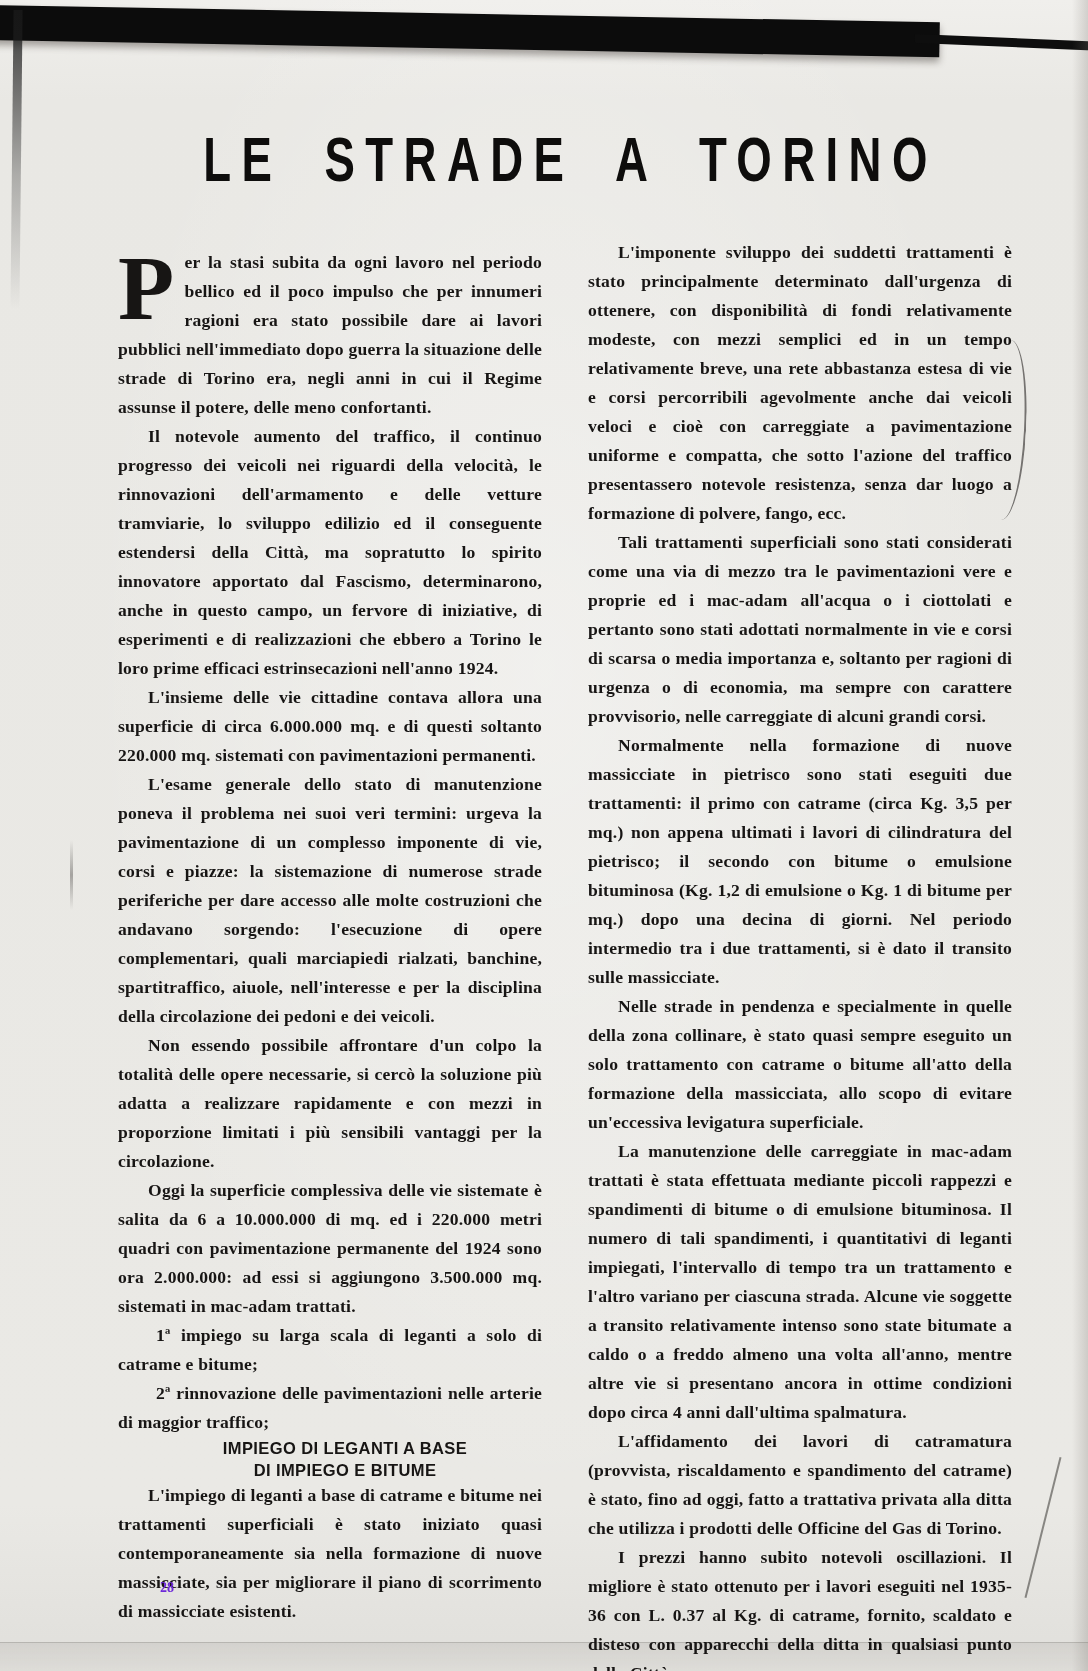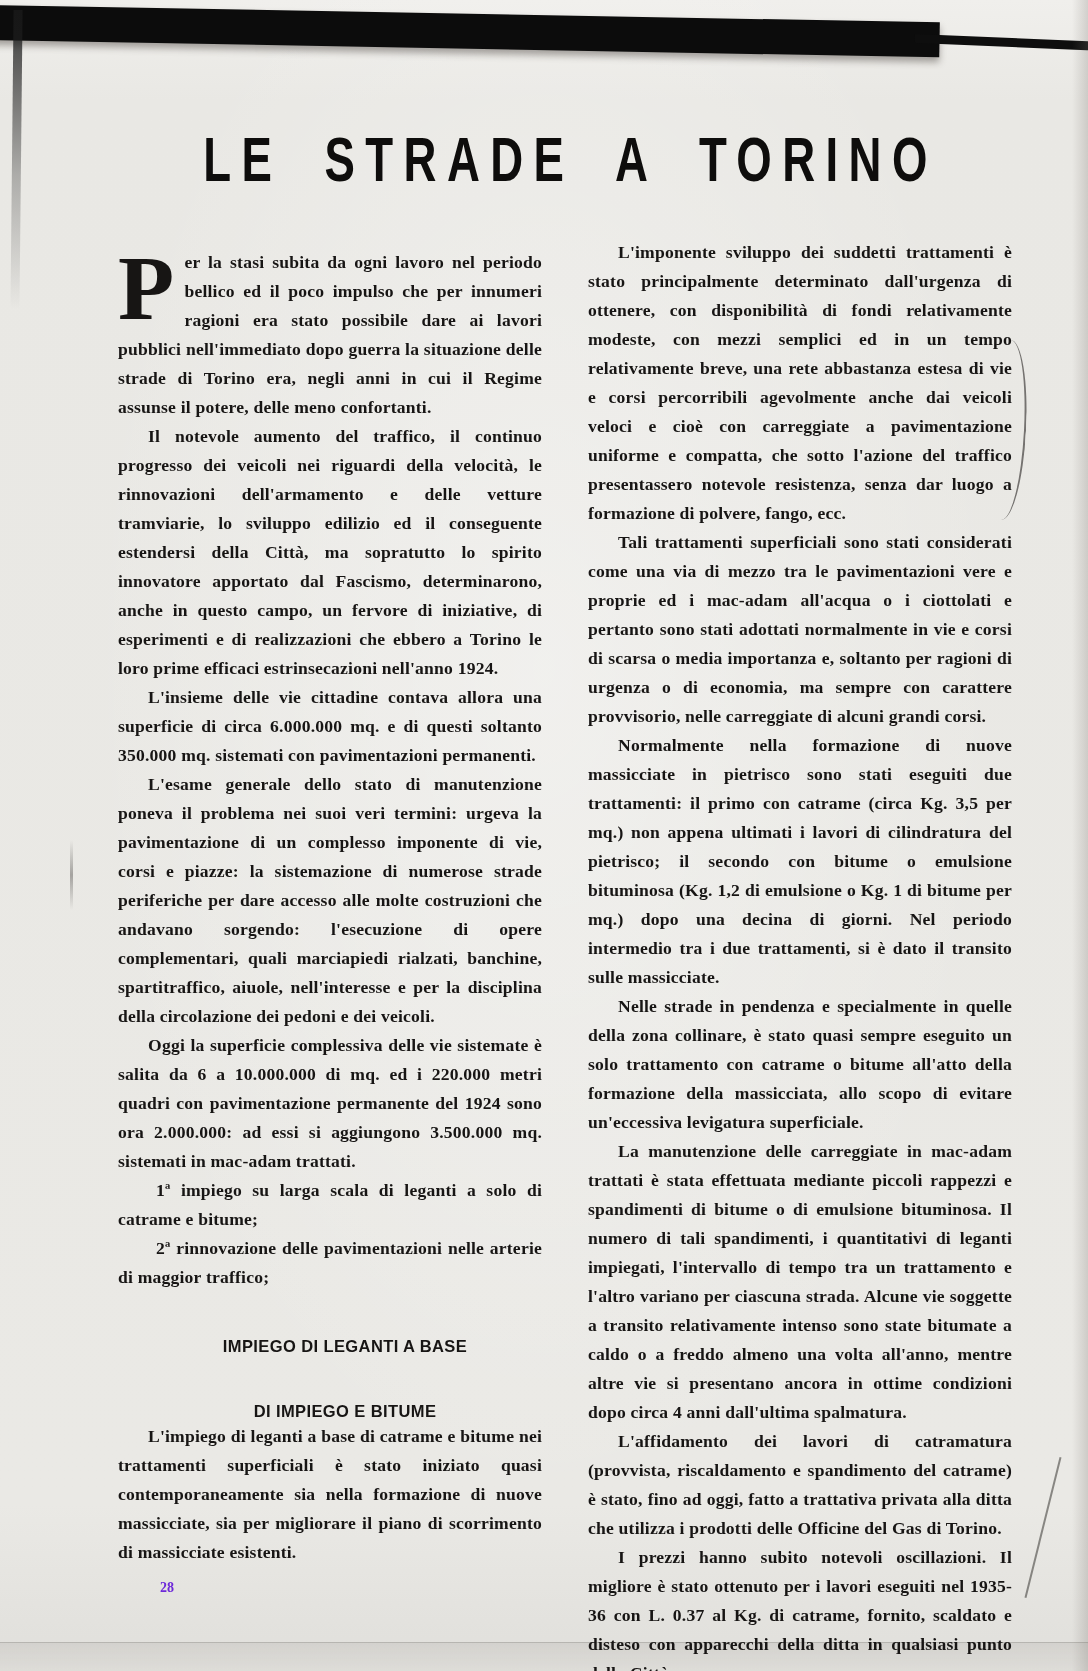--- a/index.html
+++ b/index.html
@@ -76,21 +76,21 @@
   .drop-cap{
     float:left;font-size:92px;line-height:72px;font-weight:bold;
     padding:4px 10px 0 0;font-family:"Liberation Serif", serif;
   }
   .subheading{
     margin:14px 0 10px;text-align:center;
     font-family:"Liberation Sans", sans-serif;
     font-weight:bold;font-size:16.5px;line-height:22px;letter-spacing:.4px;
     text-indent:0;
   }
-  .subheading span{display:block;margin-top:43px;}
+  .subheading span{display:block;}
   .page-number{
     position:absolute;left:160px;top:1580px;
     font-family:Liberation Serif, serif;
     font-weight:900;font-size:14px;color:#6d28d9;
   }
 </style>
 </head>
 <body>
 
 <div class="top-bar"></div>
@@ -102,22 +102,23 @@
 <div class="right-edge-shade"></div>
 <div class="bottom-band"></div>
 
 <div class="headline">LE STRADE A TORINO</div>
 
 <div class="columns">
 
   <div class="col col-left">
     <p class="no-indent"><span class="drop-cap">P</span><span>er la stasi subita da ogni lavoro nel periodo bellico ed il poco impulso che per innumeri ragioni era stato possibile dare ai lavori pubblici nell'immediato dopo guerra la situazione delle strade di Torino era, negli anni in cui il Regime assunse il potere, delle meno confortanti.</span></p>
     <p>Il notevole aumento del traffico, il continuo progresso dei veicoli nei riguardi della velocità, le rinnovazioni dell'armamento e delle vetture tramviarie, lo sviluppo edilizio ed il conseguente estendersi della Città, ma sopratutto lo spirito innovatore apportato dal Fascismo, determinarono, anche in questo campo, un fervore di iniziative, di esperimenti e di realizzazioni che ebbero a Torino le loro prime efficaci estrinsecazioni nell'anno 1924.</p>
-    <p>L'insieme delle vie cittadine contava allora una superficie di circa 6.000.000 mq. e di questi soltanto 350.000 mq. sistemati con pavimentazioni permanenti.</p>
+    <p>L'insieme delle vie cittadine contava allora una superficie di circa 6.000.000 mq. e di questi soltanto 220.000 mq. sistemati con pavimentazioni permanenti.</p>
     <p>L'esame generale dello stato di manutenzione poneva il problema nei suoi veri termini: urgeva la pavimentazione di un complesso imponente di vie, corsi e piazze: la sistemazione di numerose strade periferiche per dare accesso alle molte costruzioni che andavano sorgendo: l'esecuzione di opere complementari, quali marciapiedi rialzati, banchine, spartitraffico, aiuole, nell'interesse e per la disciplina della circolazione dei pedoni e dei veicoli.</p>
+    <p>Non essendo possibile affrontare d'un colpo la totalità delle opere necessarie, si cercò la soluzione più adatta a realizzare rapidamente e con mezzi in proporzione limitati i più sensibili vantaggi per la circolazione.</p>
     <p>Oggi la superficie complessiva delle vie sistemate è salita da 6 a 10.000.000 di mq. ed i 220.000 metri quadri con pavimentazione permanente del 1924 sono ora 2.000.000: ad essi si aggiungono 3.500.000 mq. sistemati in mac-adam trattati.</p>
     <p class="list-item">1ª impiego su larga scala di leganti a solo di catrame e bitume;</p>
     <p class="list-item">2ª rinnovazione delle pavimentazioni nelle arterie di maggior traffico;</p>
     <p class="subheading">
       <span>IMPIEGO DI LEGANTI A BASE</span>
       <span>DI IMPIEGO E BITUME</span>
     </p>
     <p>L'impiego di leganti a base di catrame e bitume nei trattamenti superficiali è stato iniziato quasi contemporaneamente sia nella formazione di nuove massicciate, sia per migliorare il piano di scorrimento di massicciate esistenti.</p>
 
   </div>

